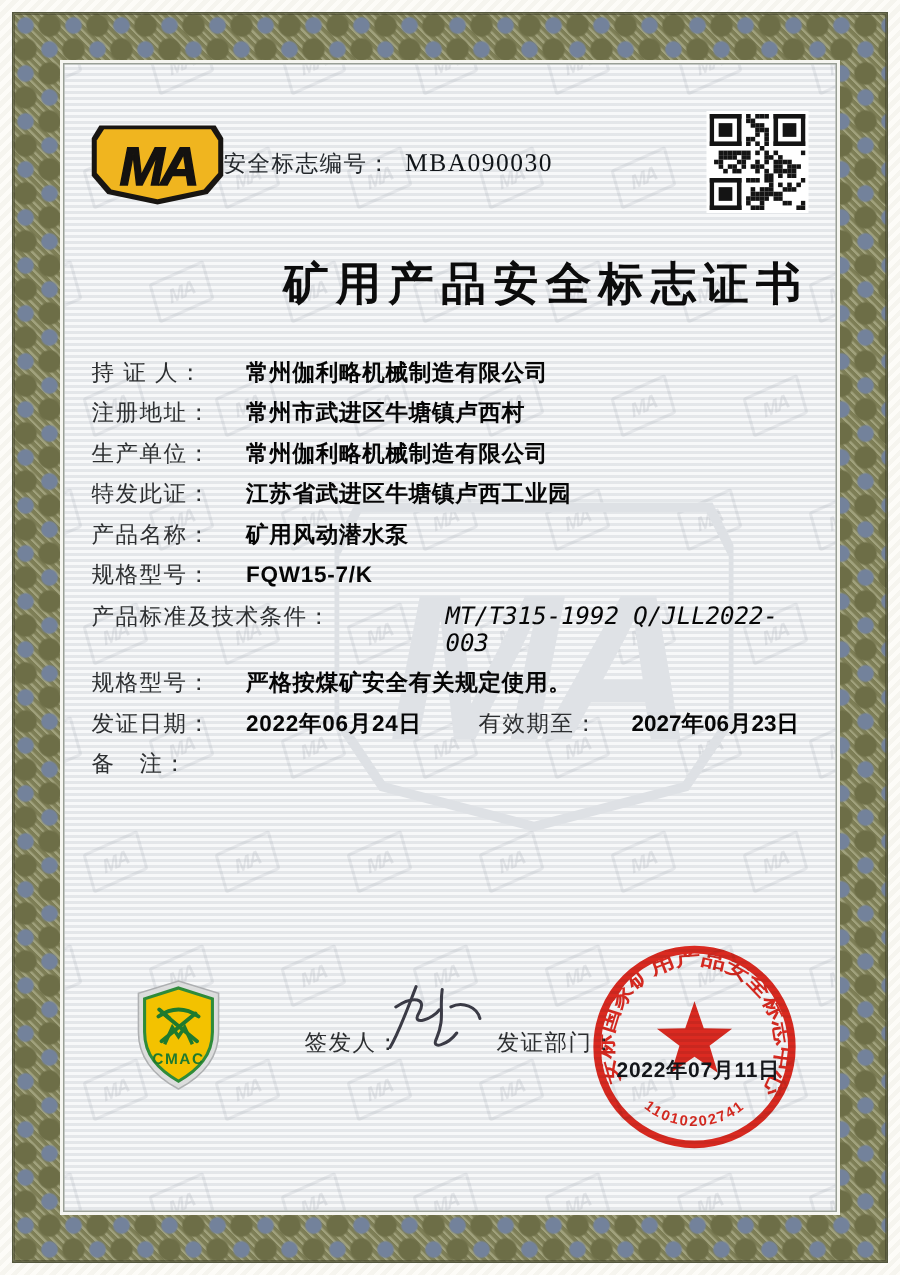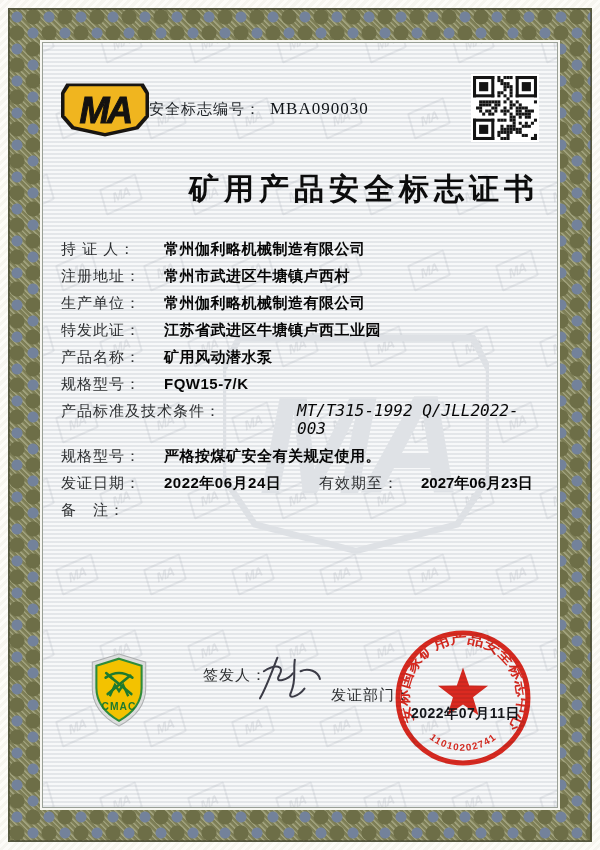--- a/index.html
+++ b/index.html
@@ -64,21 +64,21 @@
   .row.dates .lab2{width:84px;flex:none;color:#2d2f31;letter-spacing:1px;}
   .row.dates .val2{margin-left:18px;font-weight:700;color:#060606;}
 
   .body-par{
     margin:56px 0 0;font-size:15px;line-height:21.5px;font-weight:700;color:#090909;
     text-align:justify;text-indent:2em;letter-spacing:.2px;
   }
 
   
   .cmac{position:absolute;left:88px;top:653px;z-index:3;}
-  .signer-label{position:absolute;left:203px;top:666px;z-index:3;font-size:15px;color:#2d2f31;letter-spacing:1px;}
+  .signer-label{position:absolute;left:203px;top:686px;z-index:3;font-size:15px;color:#2d2f31;letter-spacing:1px;}
   .signature{position:absolute;left:250px;top:650px;z-index:3;}
   .dept-label{position:absolute;left:331px;top:686px;z-index:3;font-size:15px;color:#2d2f31;letter-spacing:1px;}
   .seal{position:absolute;left:392px;top:627px;z-index:4;mix-blend-mode:multiply;opacity:.92;}
   .seal-date{position:absolute;left:411px;top:705px;z-index:5;font-weight:700;font-size:14px;color:#14161a;letter-spacing:.5px;}
 </style>
 </head>
 <body>
 
 <div class="page">
   <div class="band"></div>

